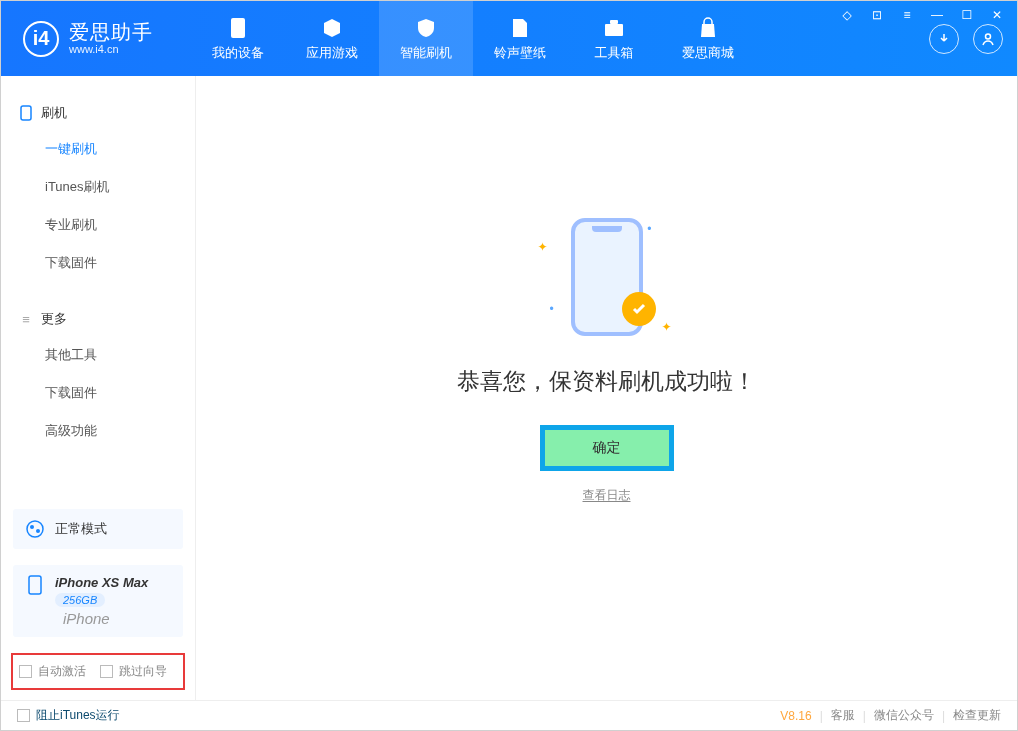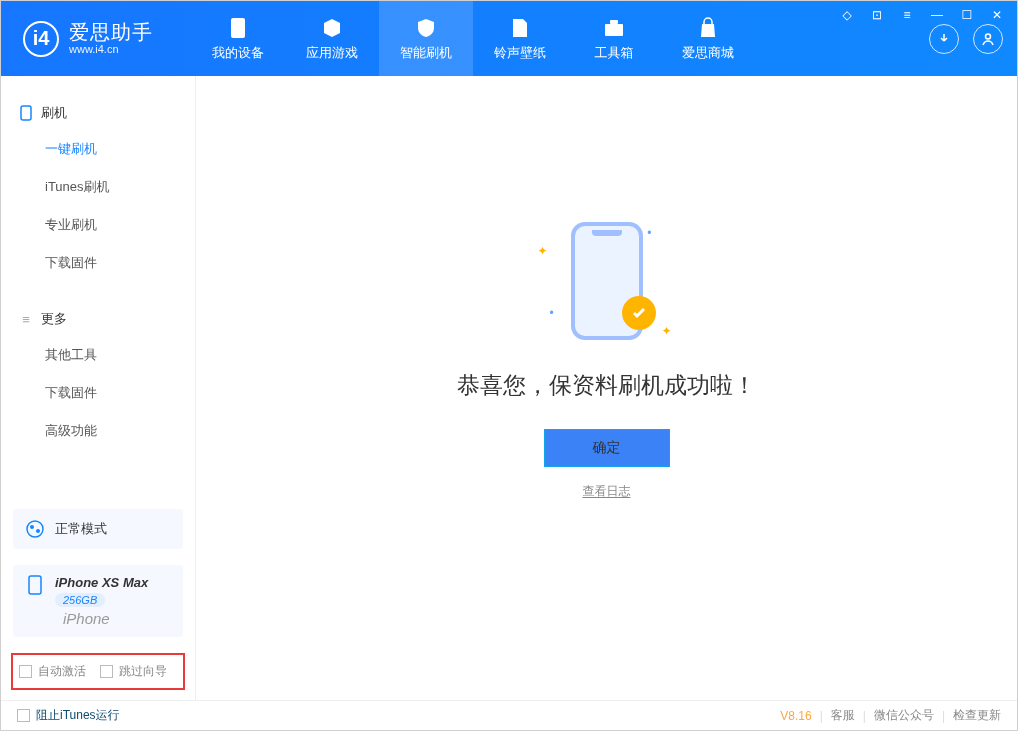--- a/index.html
+++ b/index.html
@@ -53,21 +53,21 @@
 .main { flex:1; display:flex; flex-direction:column; align-items:center; justify-content:center; padding-bottom:60px; }
 .phone-illus { position:relative; width:150px; height:130px; margin-bottom:24px; display:flex; align-items:center; justify-content:center; }
 .phone-shape { width:72px; height:118px; border:4px solid #9fbfff; border-radius:14px; background:#eaf3ff; position:relative; }
 .phone-shape::before { content:""; position:absolute; top:4px; left:50%; transform:translateX(-50%); width:30px; height:6px; background:#9fbfff; border-radius:0 0 4px 4px; }
 .check-badge { position:absolute; right:26px; bottom:16px; width:34px; height:34px; background:#ffb400; border-radius:50%; display:flex; align-items:center; justify-content:center; }
 .check-badge svg { stroke:#fff; stroke-width:3; fill:none; }
 .sparkle { position:absolute; font-size:12px; color:#ffb400; }
 .s1{ top:28px; left:6px; } .s2{ top:10px; right:30px; color:#5aa7ff;} .s3{ bottom:26px; left:18px; color:#5aa7ff;} .s4{ bottom:8px; right:10px;}
 
 .success-text { font-size:23px; color:#333; margin-bottom:28px; }
-.ok-btn { border:1px solid #0ea5e9; background:#3b82f6; padding:9px 48px; font-size:14px; color:#333; cursor:pointer; margin-bottom:16px; }
+.ok-btn { border:5px solid #0ea5e9; background:#86efac; padding:9px 48px; font-size:14px; color:#333; cursor:pointer; margin-bottom:16px; }
 .log-link { font-size:12px; color:#888; cursor:pointer; text-decoration:underline; text-underline-offset:2px; }
 
 
 .statusbar { height:30px; border-top:1px solid #eee; display:flex; align-items:center; padding:0 16px; font-size:12px; color:#999; }
 .statusbar .chk { color:#0c4a6e; }
 .status-right { margin-left:auto; display:flex; align-items:center; gap:8px; }
 .status-right .sep { color:#ddd; }
 .status-link { color:#888; cursor:pointer; }
 .version { color:#ffa73e; }
 </style>

